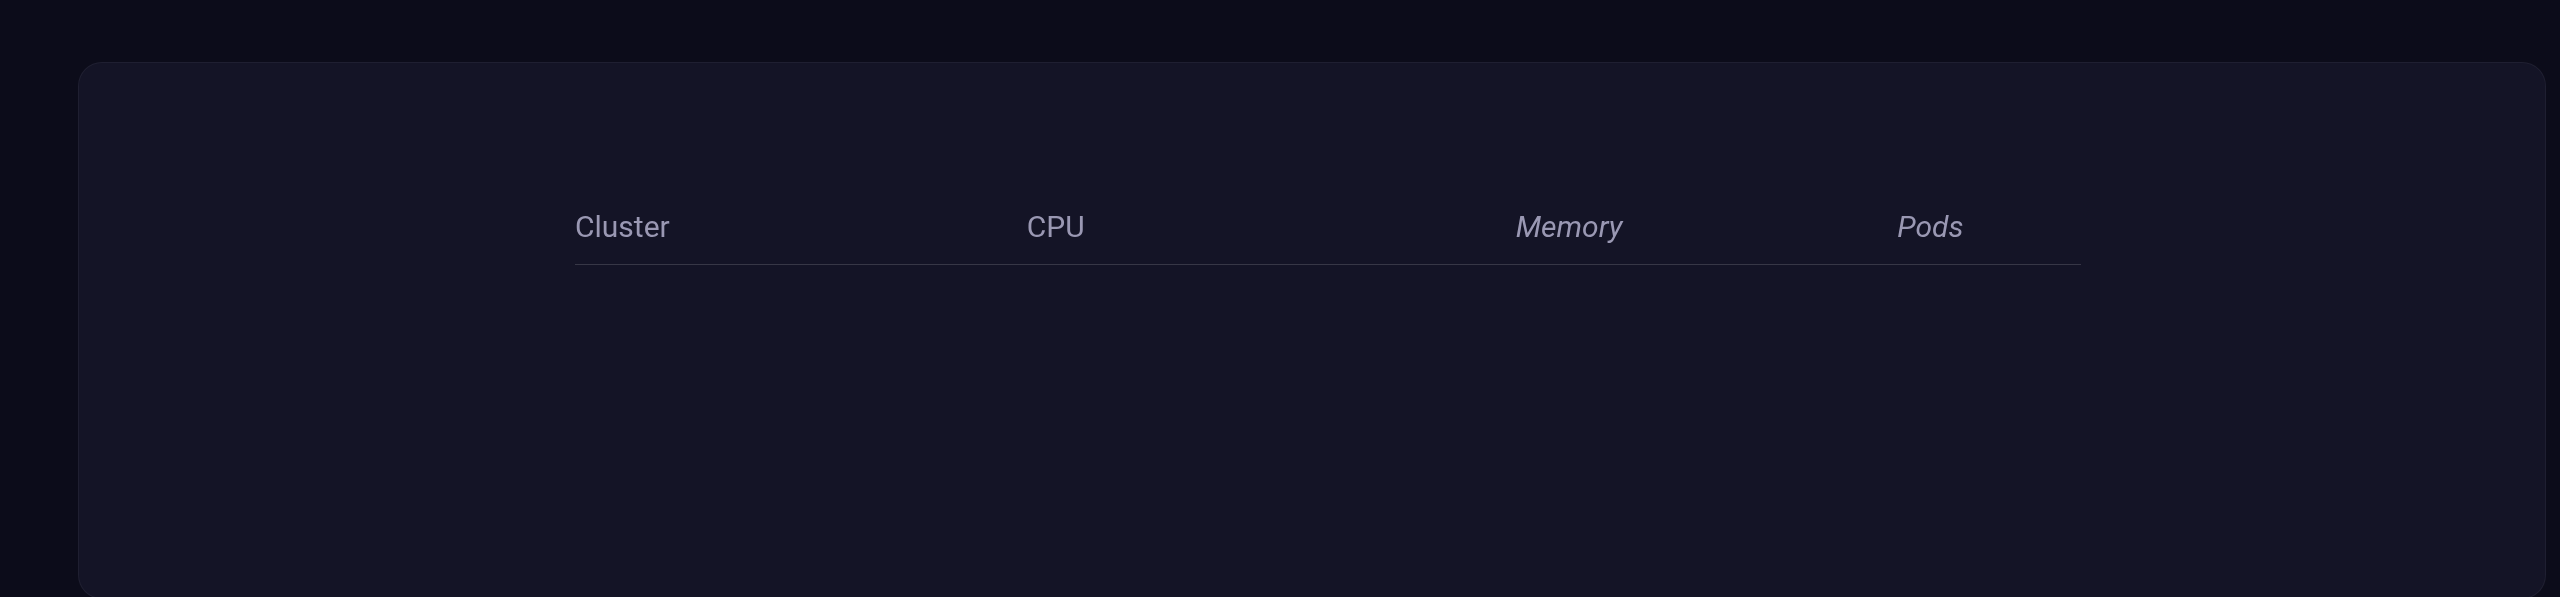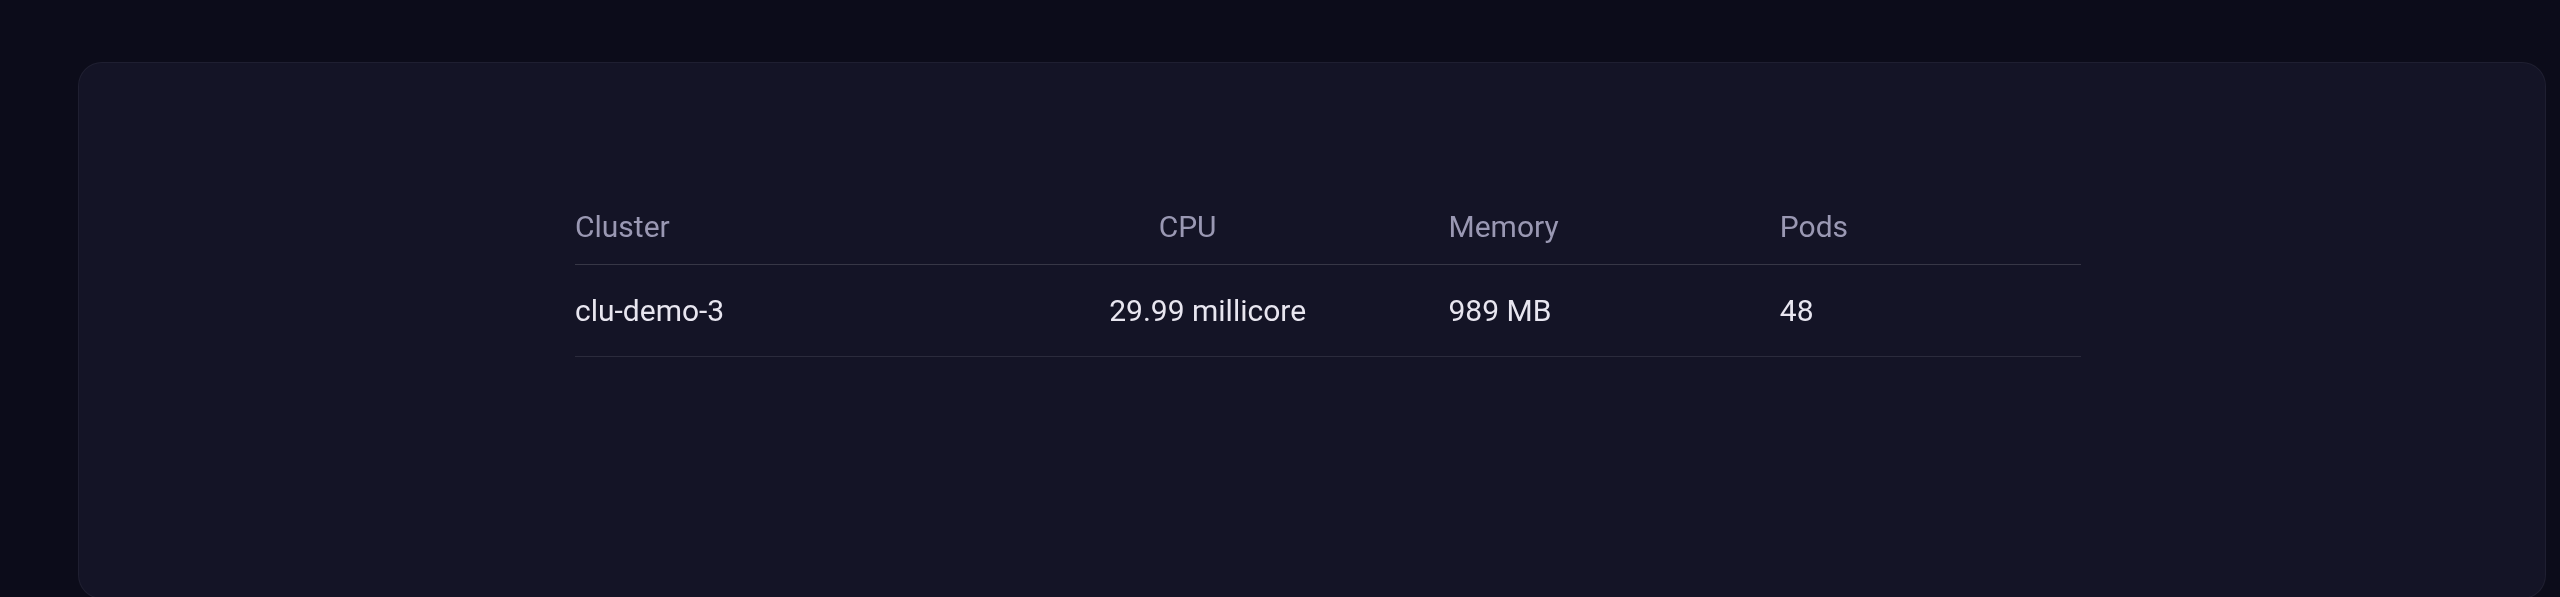--- a/index.html
+++ b/index.html
@@ -41,32 +41,34 @@
       color: #e8e6f0;
       font-size: 30px;
       padding: 28px 0;
       border-bottom: 1px solid rgba(255,255,255,0.1);
     }
     th:nth-child(1), td:nth-child(1) {
       text-align: left;
       width: 30%;
     }
     th:nth-child(2), td:nth-child(2) {
-      text-align: center;
+      text-align: left;
       width: 28%;
       padding-right: 60px;
     }
     th:nth-child(3), td:nth-child(3) {
-      text-align: left;
+      text-align: center;
       width: 22%;
       padding-right: 60px;
+      font-style: italic;
     }
     th:nth-child(4), td:nth-child(4) {
-      text-align: left;
+      text-align: center;
       width: 20%;
+      font-style: italic;
     }
     thead th:nth-child(2) {
       padding-right: 100px;
     }
     thead th:nth-child(3) {
       padding-right: 90px;
     }
   </style>
 </head>
 <body>
@@ -75,21 +77,15 @@
   <table>
     <thead>
       <tr>
         <th>Cluster</th>
         <th>CPU</th>
         <th>Memory</th>
         <th>Pods</th>
       </tr>
     </thead>
     <tbody>
-      <tr>
-        <td>clu-demo-3</td>
-        <td>29.99 millicore</td>
-        <td>989 MB</td>
-        <td>48</td>
-      </tr>
     </tbody>
   </table>
 </div>
 
 </body></html>

